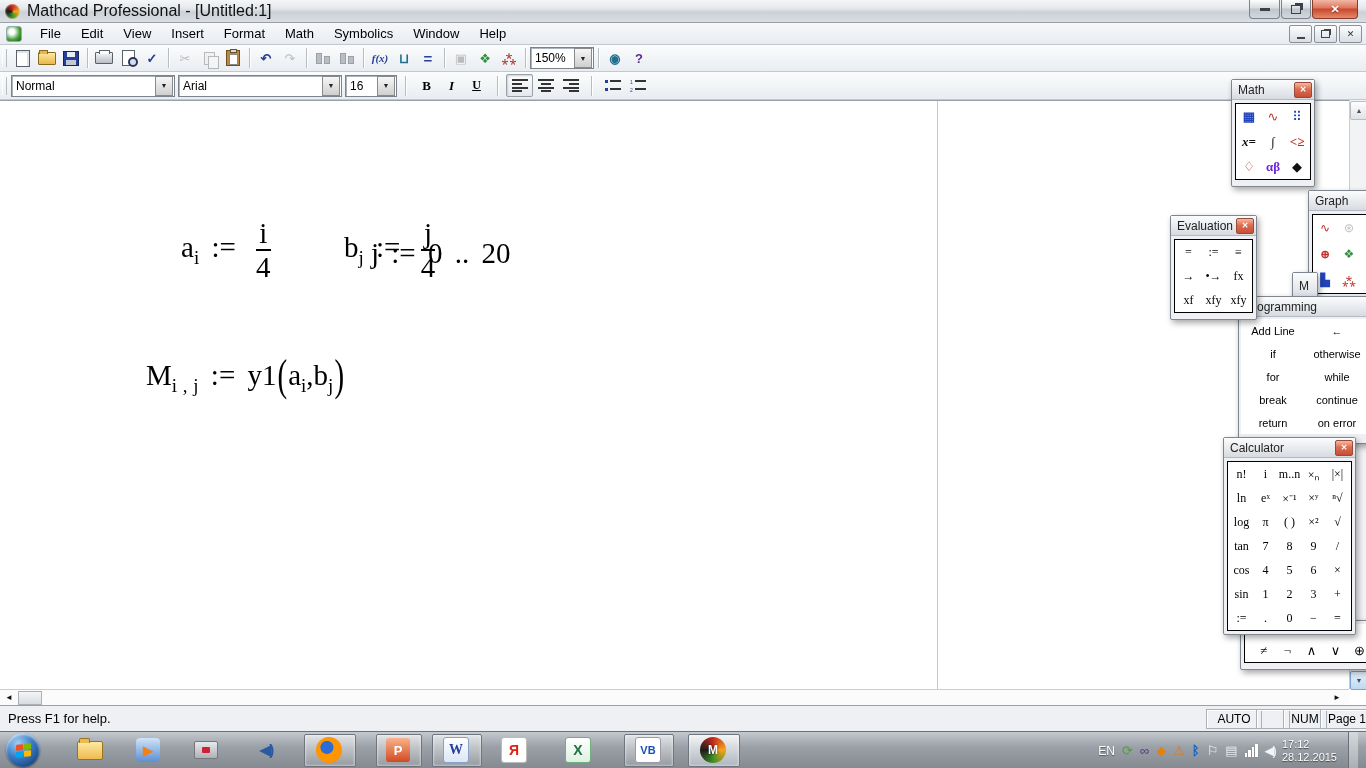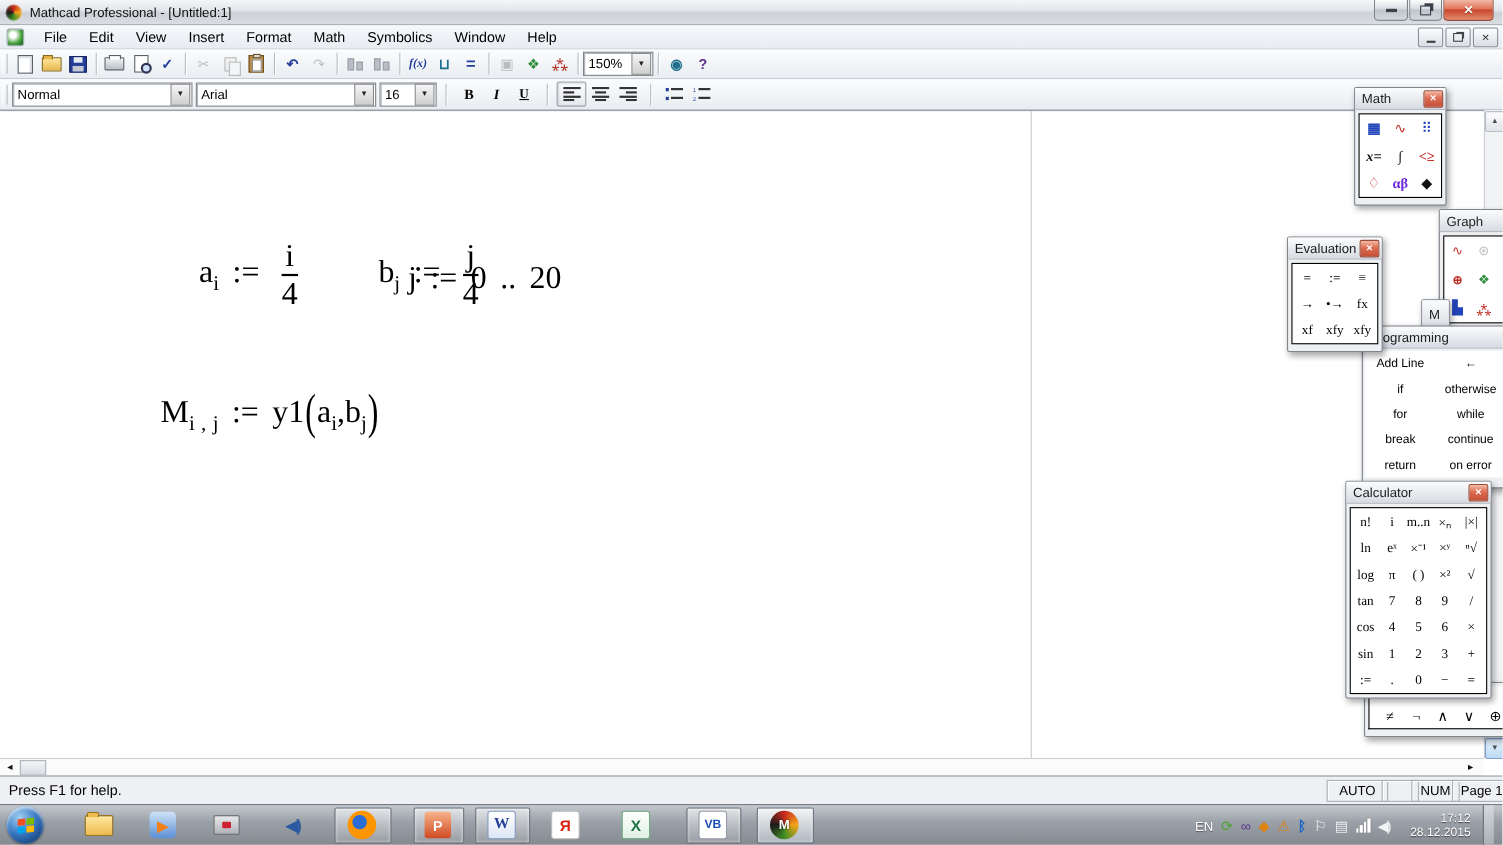--- a/index.html
+++ b/index.html
@@ -4,21 +4,21 @@
 <style>
   html,body{margin:0;padding:0;}
   .screen{position:relative;width:1366px;height:768px;overflow:hidden;background:#fff;
           font-family:"Liberation Sans",sans-serif;color:#000;font-size:12px;}
   
   .titlebar{position:absolute;left:0;top:0;width:1366px;height:22px;
     background:linear-gradient(180deg,#f4f6f8 0%,#e3e7eb 40%,#ccd1d7 55%,#dadee3 100%);
     border-bottom:1px solid #9aa0a8;display:flex;align-items:center;}
   .appicon{width:15px;height:15px;border-radius:50%;margin:0 7px 0 5px;
     background:conic-gradient(#c62b1c,#f4a31b,#3f8f23,#1b1b1b,#c62b1c);box-shadow:inset 0 0 2px #fff;}
-  .wtitle{font-size:12px;color:#111;}
+  .wtitle{font-size:16px;color:#111;}
   .winbtns{position:absolute;right:8px;top:0;display:flex;}
   .wbtn{height:18px;border:1px solid #7d838b;border-top:none;border-radius:0 0 4px 4px;
     background:linear-gradient(#fdfdfd,#d8dce1 45%,#bfc5cc 50%,#d3d8de);display:flex;align-items:center;justify-content:center;margin-left:1px;}
   .wbtn.min{width:29px}.wbtn.max{width:28px}
   .wbtn.close{width:44px;background:linear-gradient(#f0b9a6,#e0735a 45%,#c8472c 50%,#e58a6b);border-color:#8c3a28;color:#fff;font-weight:bold;font-size:11px;text-shadow:0 1px 1px #7a2a18;}
   .minbar{width:10px;height:3px;background:#3b4149;}
   .maxsq{width:8px;height:7px;border:1.5px solid #3b4149;box-shadow:3px -3px 0 -1px #3b4149;}
   
   .menubar{position:absolute;left:0;top:23px;width:1366px;height:21px;background:linear-gradient(#f6f8fb,#e8ecf1);
     border-bottom:1px solid #c3c8cf;display:flex;align-items:center;}
@@ -162,21 +162,21 @@
   .ic-word{width:24px;height:24px;border-radius:3px;background:linear-gradient(#fff,#dce6f5);border:1px solid #8aa0c8;color:#26409a;display:flex;align-items:center;justify-content:center;font-size:14px;font-family:"Liberation Serif",serif;}
   .ic-ya{width:24px;height:24px;border-radius:3px;background:#fff;border:1px solid #bbb;color:#d21;display:flex;align-items:center;justify-content:center;font-size:14px;}
   .ic-xl{width:24px;height:24px;border-radius:3px;background:linear-gradient(#fff,#dff0e2);border:1px solid #6fae7d;color:#1e7145;display:flex;align-items:center;justify-content:center;font-size:14px;}
   .ic-vb{width:24px;height:24px;border-radius:3px;background:#fff;border:1px solid #99a;color:#1b4fb8;display:flex;align-items:center;justify-content:center;font-size:11px;}
   .ic-mc{width:26px;height:26px;border-radius:50%;background:conic-gradient(#c62b1c,#f4a31b,#3f8f23,#1b1b1b,#c62b1c);display:flex;align-items:center;justify-content:center;color:#fff;font-size:12px;text-shadow:0 0 2px #000;}
   .tray{position:absolute;right:8px;top:0;height:37px;display:flex;align-items:center;gap:7px;}
   .tray .lang{color:#fff;text-shadow:0 1px 1px #555;font-size:12px;}
   .tri{font-size:13px;line-height:1;}
   .bars{display:flex;align-items:flex-end;gap:1px;}
   .bars b{width:2.5px;background:#fff;box-shadow:0 0 1px #666;}
-  .clock{color:#fff;text-shadow:0 1px 1px #444;font-size:11px;text-align:right;line-height:13px;margin-left:12px;}
+  .clock{color:#fff;text-shadow:0 1px 1px #444;font-size:11px;text-align:left;line-height:13px;margin-left:0;}
   .showdesk{width:9px;height:37px;border-left:1px solid #6a7077;background:linear-gradient(#d5d9dd,#a9aeb4);margin-left:4px;}
 </style>
 </head>
 <body>
 
 <div class="screen">
 
   <div class="titlebar">
     <div class="appicon"></div>
     <span class="wtitle">Mathcad Professional - [Untitled:1]</span>

